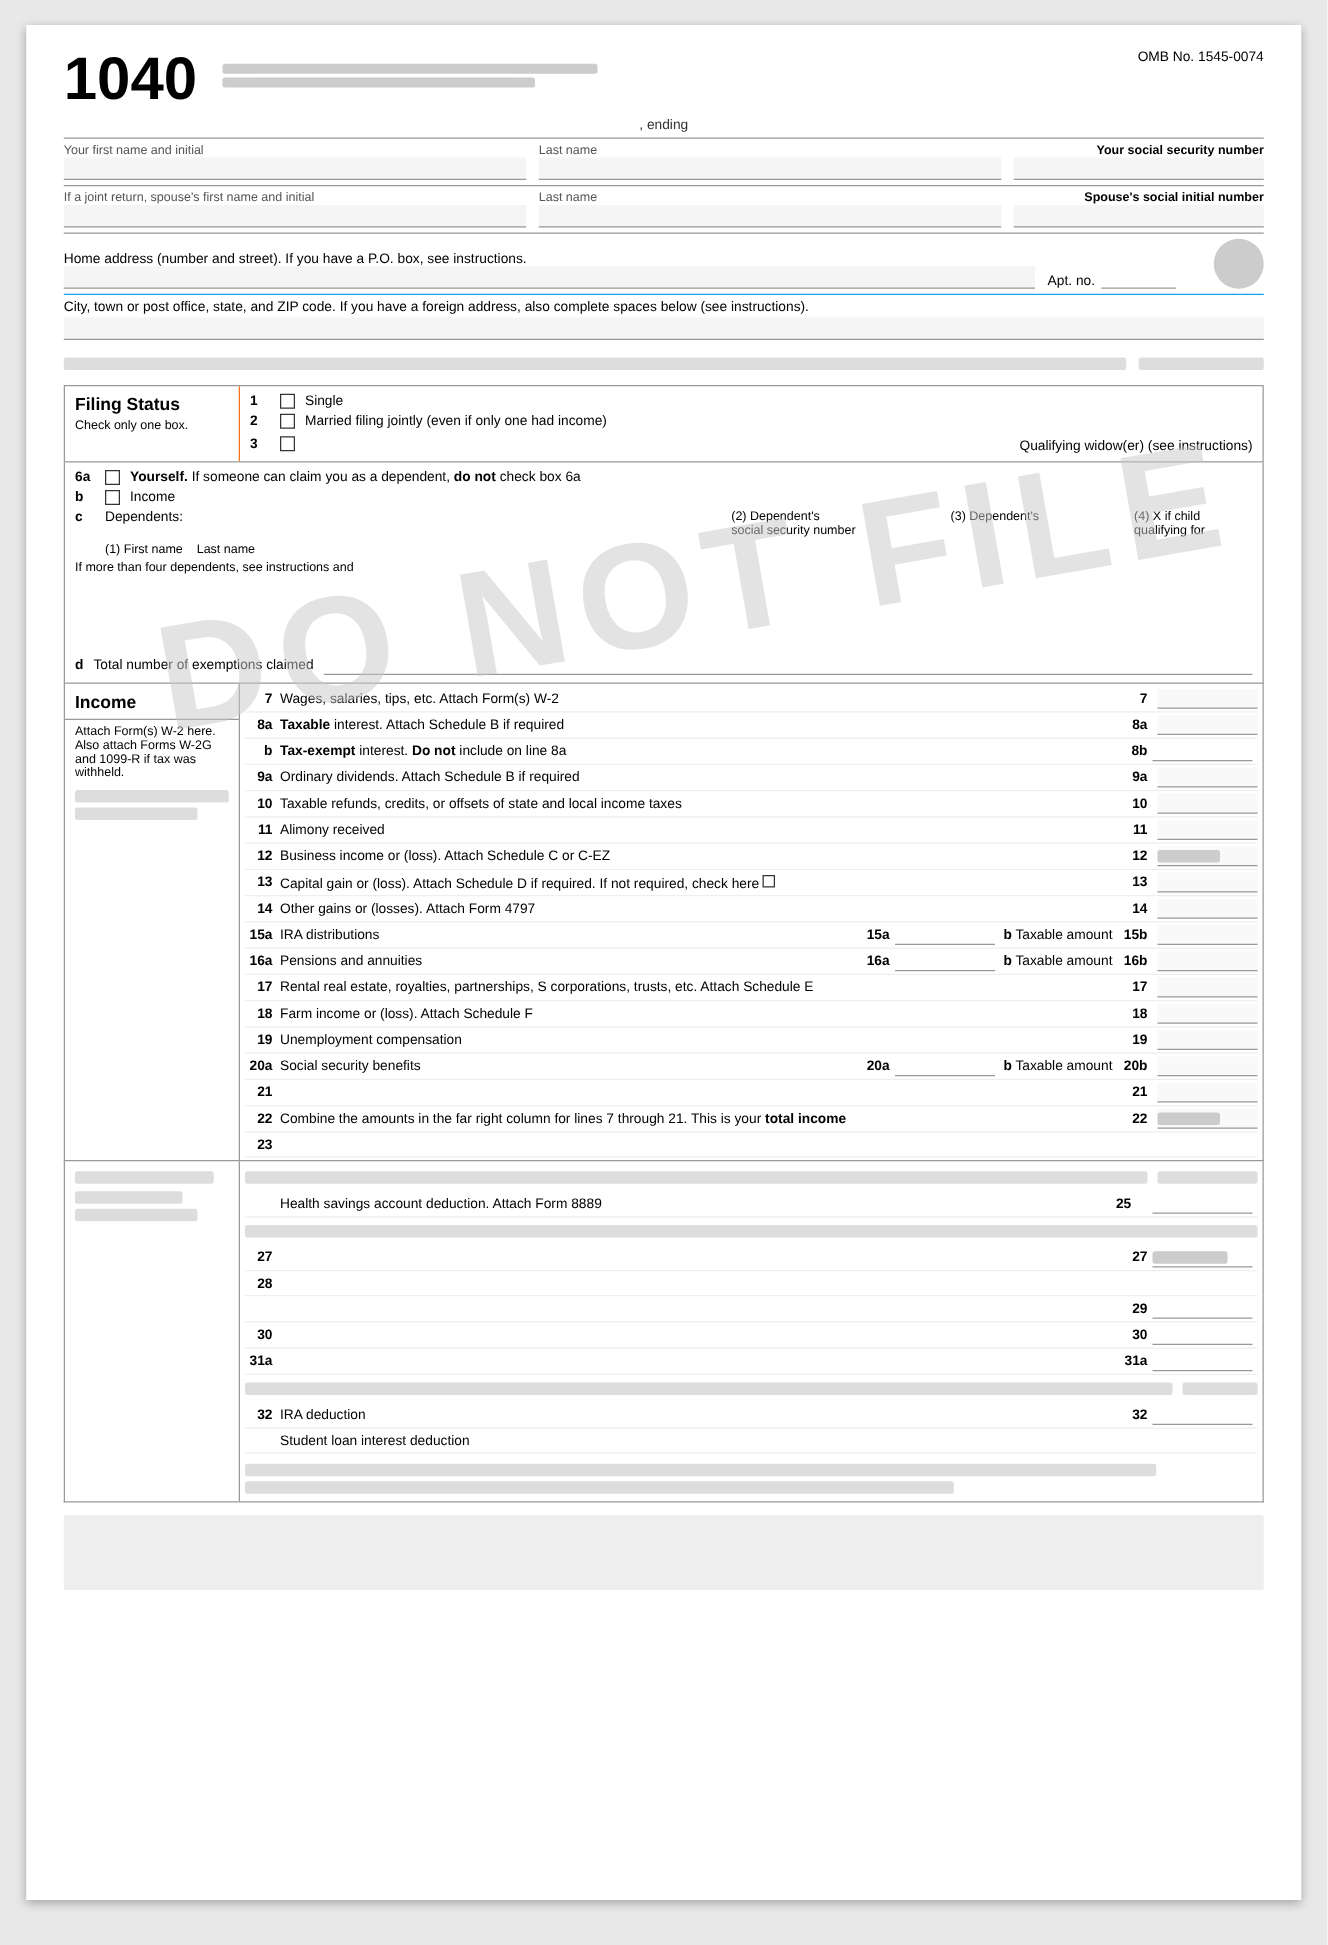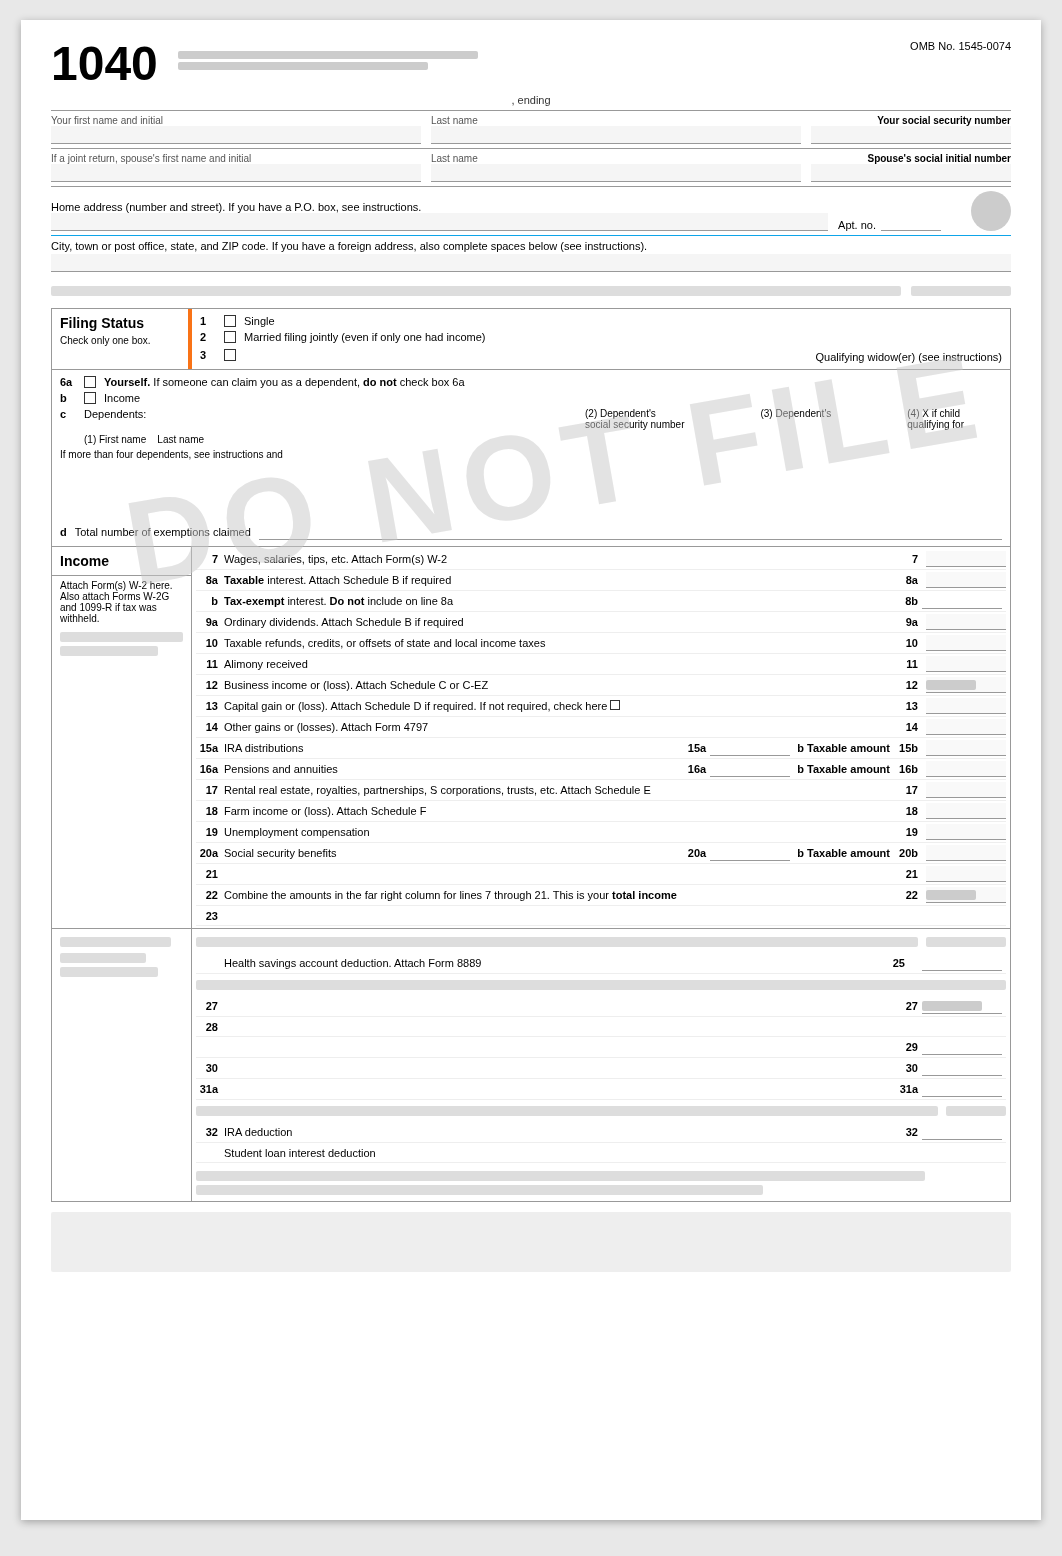--- a/index.html
+++ b/index.html
@@ -202,21 +202,21 @@
     }
     .line-num-right {
       width: 32px;
       font-weight: bold;
       font-size: 11px;
       text-align: right;
       padding-right: 4px;
     }
     .taxable-label {
       font-size: 11px;
-      font-weight: bold;
+      font-weight: normal;
       text-align: center;
     }
     .blurred-value {
       display: inline-block;
       background: #ccc;
       height: 10px;
       width: 50px;
       border-radius: 2px;
       vertical-align: middle;
     }
@@ -293,21 +293,21 @@
     <div>City, town or post office, state, and ZIP code. If you have a foreign address, also complete spaces below (see instructions).</div>
     <div style="border-bottom:1px solid #999; height:18px; background:#f5f5f5; margin-top:2px;"></div>
   </div>
 
   <div style="display:flex; gap:10px; margin:6px 0;">
     <div class="bottom-blur" style="flex:1;"></div>
     <div class="bottom-blur" style="width:100px;"></div>
   </div>
 
   <div style="display:flex; border:1px solid #999; margin-top:8px;">
-    <div style="width:140px; padding:6px 8px; border-right:4px solid #f97316;">
+    <div style="width:140px; padding:6px 8px; border-right:1px solid #f97316;">
       <div class="section-title">Filing Status</div>
       <div style="font-size:10px; margin-top:4px;">Check only one box.</div>
     </div>
     <div style="flex:1; padding:4px 8px;">
       <div class="filing-item">
         <span class="filing-num">1</span>
         <span class="checkbox-sq"></span>
         <span class="filing-text">Single</span>
       </div>
       <div class="filing-item">

